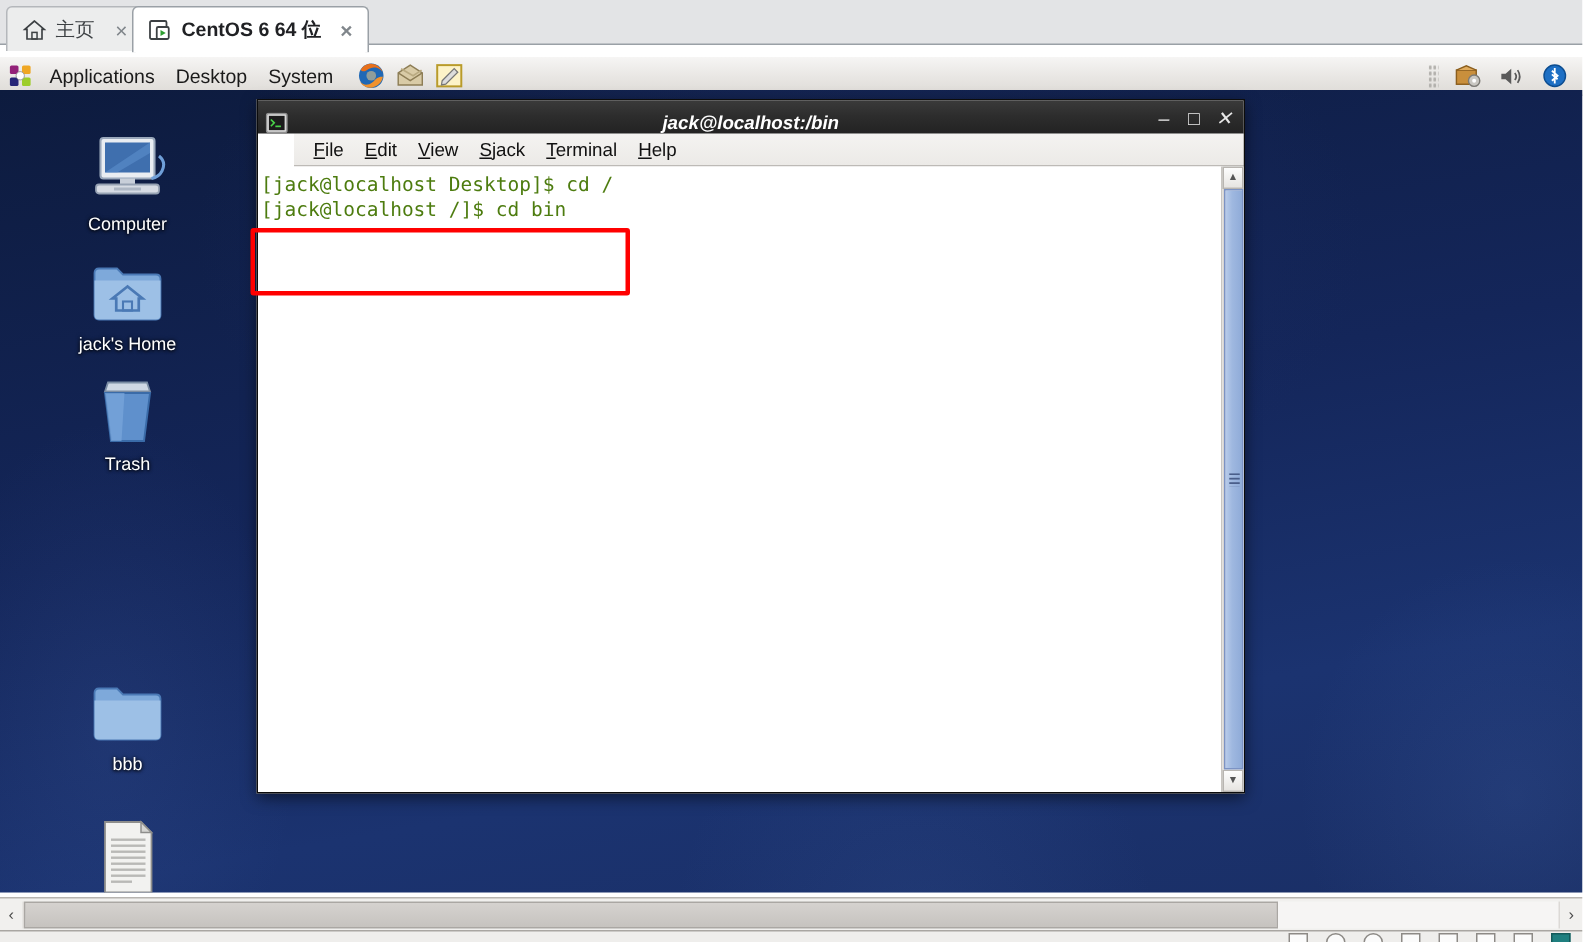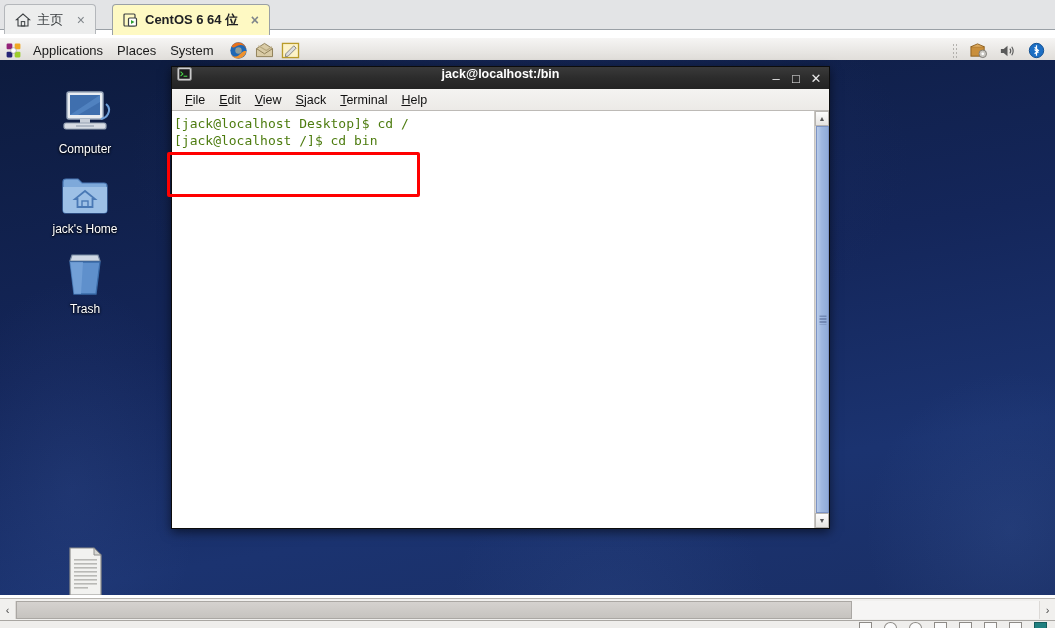--- a/index.html
+++ b/index.html
@@ -41,23 +41,23 @@
     font-size: 13px;
     color: #202124;
   }
   .vmtab.inactive {
     left: 4px;
     width: 92px;
     background: #eceded;
     color: #3c4043;
   }
   .vmtab.active {
-    left: 112px;
+    left: 88px;
     width: 158px;
-    background: #fef9c3;
+    background: #ffffff;
     font-weight: bold;
     border-color: #9aa0a6;
     height: 31px;
   }
   .vmtab .tab-label {
     flex: 1;
     white-space: nowrap;
     overflow: hidden;
     font-size: 13px;
   }
@@ -152,23 +152,24 @@
     left: 171px; top: 66px;
     width: 659px; height: 463px;
     border: 1px solid #0c0c0c;
     box-shadow: 0 3px 10px rgba(0,0,0,.55);
     background: #ffffff;
   }
   #term-titlebar {
     height: 22px;
     background: linear-gradient(to bottom, #3a3a3a 0%, #2c2c2c 50%, #232323 100%);
     display: flex;
-    align-items: flex-start;
+    align-items: flex-end;
     padding: 0 4px 0 5px;
     position: relative;
+    font-style: italic;
   }
   #term-title {
     position: absolute;
     left: 0; right: 0;
     text-align: center;
     font-size: 12.5px;
     font-weight: bold;
     color: #ffffff;
     pointer-events: none;
   }
@@ -186,20 +187,21 @@
     right: 3px; top: 1px;
     display: flex;
   }
   #term-menubar {
     height: 22px;
     background: linear-gradient(to bottom, #f4f3f1 0%, #eceae7 100%);
     border-bottom: 1px solid #bdbab6;
     display: flex;
     align-items: center;
     padding-left: 6px;
+    margin-left: 24px;
   }
   .tmenu {
     font-size: 12.5px;
     color: #111;
     padding: 2px 7px;
     cursor: pointer;
     white-space: nowrap;
   }
   .tmenu u { text-decoration: underline; }
 
@@ -366,21 +368,21 @@
         <svg width="17" height="17" viewBox="0 0 16 16">
           <rect x="1.5" y="1.5" width="5.4" height="5.4" rx="1" fill="#932279"></rect>
           <rect x="9.1" y="1.5" width="5.4" height="5.4" rx="1" fill="#efa724"></rect>
           <rect x="1.5" y="9.1" width="5.4" height="5.4" rx="1" fill="#262577"></rect>
           <rect x="9.1" y="9.1" width="5.4" height="5.4" rx="1" fill="#9ccd2a"></rect>
           <circle cx="8" cy="8" r="2.6" fill="#ffffff" stroke="#888" stroke-width=".5"></circle>
         </svg>
       </div>
 
       <div class="panel-menu">Applications</div>
-      <div class="panel-menu">Places</div>
+      <div class="panel-menu">Desktop</div>
       <div class="panel-menu">System</div>
 
       <div class="panel-launcher" style="margin-left:6px;">
         <svg width="19" height="19" viewBox="0 0 20 20">
           <circle cx="10" cy="10" r="8.6" fill="#1f68b5"></circle>
           <path d="M10 1.6a8.5 8.5 0 0 1 8.3 7c-1-3-3.6-4.6-6.4-4.4-3.6.3-5 2.2-6.6 2.6-1.2.3-2.1-.2-2.7-.8C3.8 3.5 6.6 1.6 10 1.6Z" fill="#e8701a"></path>
           <path d="M18.2 8.3c.6 4.6-2.5 8.9-7.2 9.9-4 .9-7.6-1.2-9-4.3 1.4 2 3.6 2.7 5.6 2.3 3.2-.6 4.2-2.8 6.1-4.3 1.5-1.2 3.2-1.4 4.5-1.2.1-.8 0-1.6 0-2.4Z" fill="#f0922e"></path>
           <circle cx="10" cy="10" r="3.4" fill="#ffd27f" opacity=".5"></circle>
         </svg>
       </div>
@@ -464,20 +466,29 @@
         <svg width="52" height="46" viewBox="0 0 52 46">
           <path d="M13 3 L39 3 L41 9 L11 9 Z" fill="#cfd8e4" stroke="#7b8da4" stroke-width="1.2"></path>
           <path d="M11 10 L41 10 L37 42 L15 42 Z" fill="#5f90cc" stroke="#3a6ba8" stroke-width="1.3"></path>
           <path d="M11 10 L24 10 L22 42 L15 42 Z" fill="#7aa7dc" opacity=".7"></path>
         </svg>
       </div>
       <div class="dlabel">Trash</div>
     </div>
 
 
+    <div class="desk-icon" style="top:384px;">
+      <div class="glyph">
+        <svg width="54" height="46" viewBox="0 0 54 46">
+          <path d="M5 10 Q5 7 8 7 L20 7 L24 11 L46 11 Q49 11 49 14 L49 38 Q49 41 46 41 L8 41 Q5 41 5 38 Z" fill="#7ea9da" stroke="#4a79b5" stroke-width="1.2"></path>
+          <path d="M5 15 L49 15 L49 38 Q49 41 46 41 L8 41 Q5 41 5 38 Z" fill="#9dc0e6"></path>
+        </svg>
+      </div>
+      <div class="dlabel">bbb</div>
+    </div>
 
     <div class="desk-icon" style="top:484px;">
       <div class="glyph">
         <svg width="44" height="52" viewBox="0 0 44 52">
           <path d="M7 2 L31 2 L38 9 L38 49 L7 49 Z" fill="#f2f2f0" stroke="#8e8e8c" stroke-width="1.2"></path>
           <path d="M31 2 L31 9 L38 9 Z" fill="#d6d6d3" stroke="#8e8e8c" stroke-width="1"></path>
           <g fill="#b9b9b6">
             <rect x="11" y="13" width="23" height="1.6"></rect>
               <rect x="11" y="17" width="23" height="1.6"></rect>
             <rect x="11" y="21" width="23" height="1.6"></rect>

